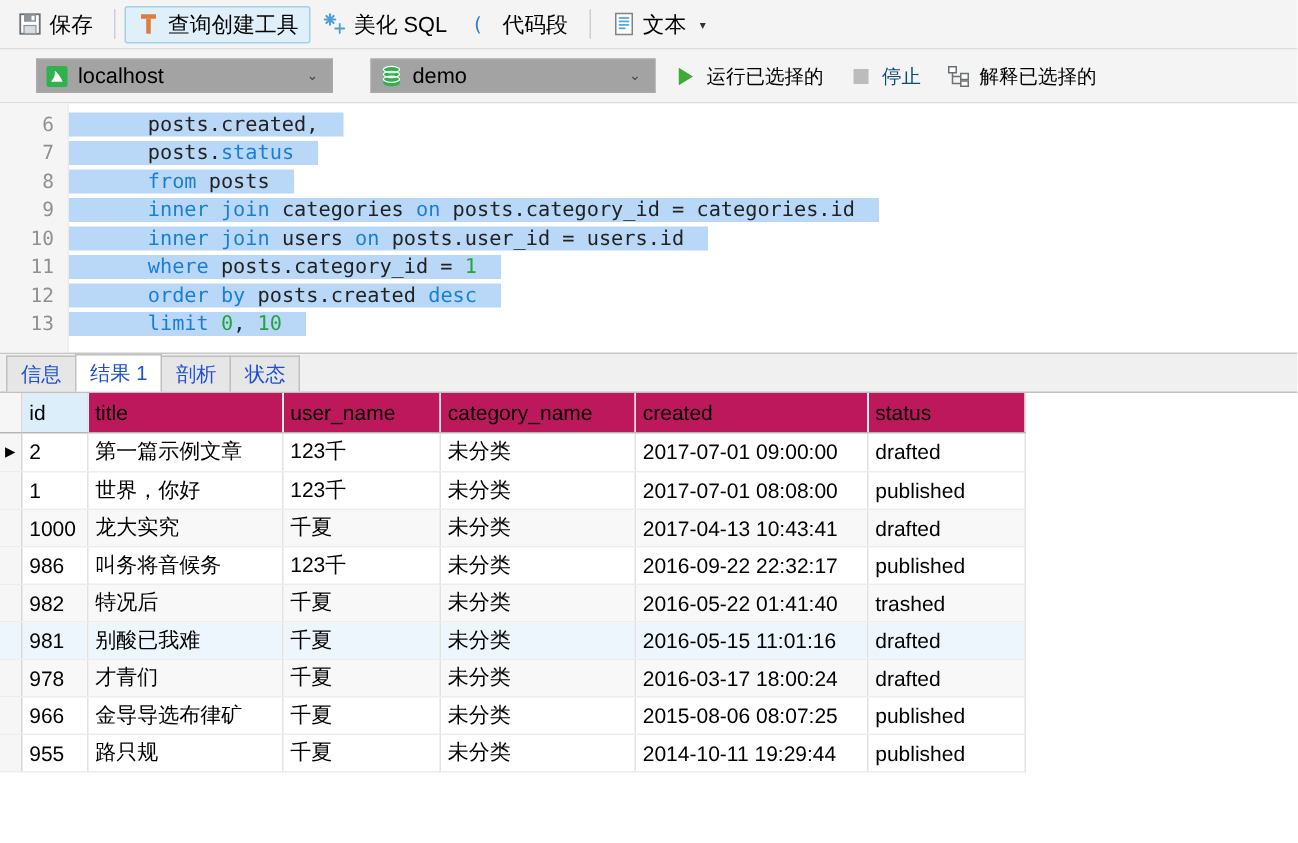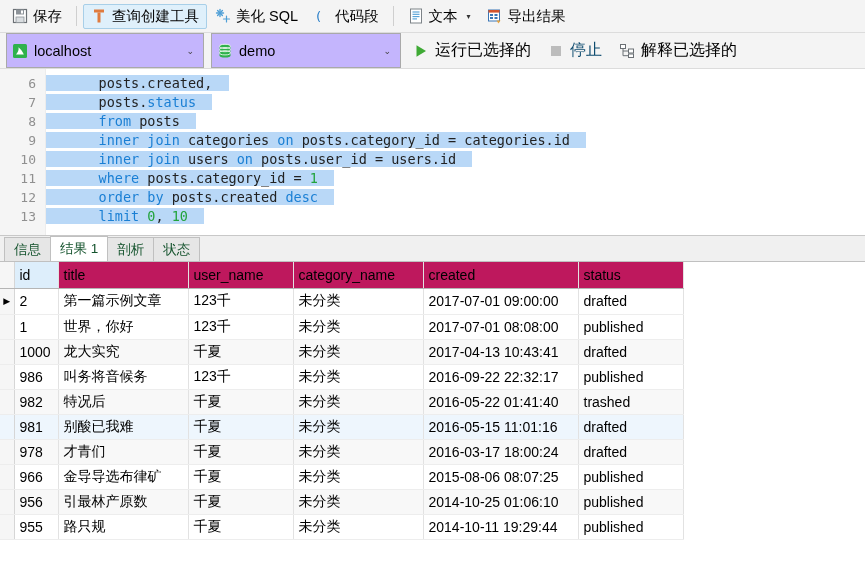--- a/index.html
+++ b/index.html
@@ -33,34 +33,35 @@
 
   
   .toolbar2 {
     height: 36px; min-height: 36px;
     background: #f4f4f4;
     border-bottom: 1px solid #dcdcdc;
     display: flex; align-items: center;
     padding: 0 6px; gap: 7px;
   }
   .combo {
-    height: 35px; background: #c4b5fd;
+    height: 23px; background: #a3a3a3;
     border: 1px solid #a9a9a9;
     display: flex; align-items: center;
     padding: 0 3px 0 5px;
     font-size: 14.5px; color: #000;
     cursor: default;
+    margin-left: 18px;
   }
   .combo .cb-label { flex: 1; margin-left: 6px; white-space: nowrap; }
   .combo .cb-arrow { font-size: 9px; color: #444; padding: 0 6px; }
   .combo-host { width: 198px; }
   .combo-db { width: 190px; }
   .run-btn {
     display: flex; align-items: center; gap: 6px;
-    height: 25px; padding: 0 5px; font-size: 16px; color: #000;
+    height: 25px; padding: 0 5px; font-size: 13px; color: #000;
     white-space: nowrap; cursor: default;
   }
   .run-btn.disabled { color: #0c4a6e; }
 
   
   .editor {
     flex: 0 0 167px; height: 167px;
     display: flex; background: #ffffff;
     border-bottom: 1px solid #c8c8c8;
     overflow: hidden;
@@ -91,21 +92,21 @@
   
   .tabs-bar {
     height: 26px; min-height: 26px;
     background: #f0f0f0;
     display: flex; align-items: flex-end;
     padding-left: 4px;
     border-bottom: 1px solid #c0c0c0;
   }
   .tab {
     height: 24px; line-height: 23px;
-    padding: 0 9px; font-size: 13.5px; color: #14532d;
+    padding: 0 9px; font-size: 13.5px; color: #1d4ed8;
     background: #e6e6e6;
     border: 1px solid #c0c0c0; border-bottom: none;
     margin-right: -1px; cursor: default;
   }
   .tab.active { background: #ffffff; height: 25px; line-height: 24px; position: relative; z-index: 2; }
 
   
   .grid-wrap { flex: 1; background: #fff; overflow: hidden; }
   table.grid { border-collapse: collapse; table-layout: fixed; background: #fff; }
   table.grid th, table.grid td {
@@ -213,36 +214,20 @@
             <line x1="4.5" y1="6.3" x2="11.5" y2="6.3"></line>
             <line x1="4.5" y1="8.6" x2="11.5" y2="8.6"></line>
             <line x1="4.5" y1="10.9" x2="9" y2="10.9"></line>
           </g>
         </svg>
       </span>
       <span>文本</span>
       <span class="tb-caret">▾</span>
     </div>
 
-    <div class="tb-btn">
-      <span class="ico">
-        <svg width="16" height="16" viewBox="0 0 16 16">
-          <rect x="1.5" y="2" width="11" height="11" fill="#ffffff" stroke="#3b76b5" stroke-width="1"></rect>
-          <rect x="1.5" y="2" width="11" height="2.6" fill="#d2552f"></rect>
-          <g fill="#3b76b5">
-            <rect x="3" y="6" width="3" height="2"></rect>
-            <rect x="7.5" y="6" width="3" height="2"></rect>
-            <rect x="3" y="9" width="3" height="2"></rect>
-            <rect x="7.5" y="9" width="3" height="2"></rect>
-          </g>
-          <path d="M9.5 12.5 h4 l-2 3 z" fill="#e8a33d"></path>
-        </svg>
-      </span>
-      <span>导出结果</span>
-    </div>
   </div>
 
   <div class="toolbar2">
 
     <div class="combo combo-host">
       <span class="ico">
         <svg width="16" height="16" viewBox="0 0 16 16">
           <rect x="1" y="1" width="14" height="14" rx="1.5" fill="#2fb24c"></rect>
           <path d="M4 11.5 C6 9 7 7 6.5 4.2 C8.5 6 10.5 8 11.8 11.5 Z" fill="#ffffff"></path>
         </svg>
@@ -414,29 +399,20 @@
           </tr>
           <tr>
             <td class="gut"></td>
             <td class="num-cell">966</td>
             <td>金导导选布律矿</td>
             <td>千夏</td>
             <td>未分类</td>
             <td>2015-08-06 08:07:25</td>
             <td>published</td>
           </tr>
-          <tr class="alt">
-            <td class="gut"></td>
-            <td class="num-cell">956</td>
-            <td>引最林产原数</td>
-            <td>千夏</td>
-            <td>未分类</td>
-            <td>2014-10-25 01:06:10</td>
-            <td>published</td>
-          </tr>
           <tr>
             <td class="gut"></td>
             <td class="num-cell">955</td>
             <td>路只规</td>
             <td>千夏</td>
             <td>未分类</td>
             <td>2014-10-11 19:29:44</td>
             <td>published</td>
           </tr>
         </tbody>

